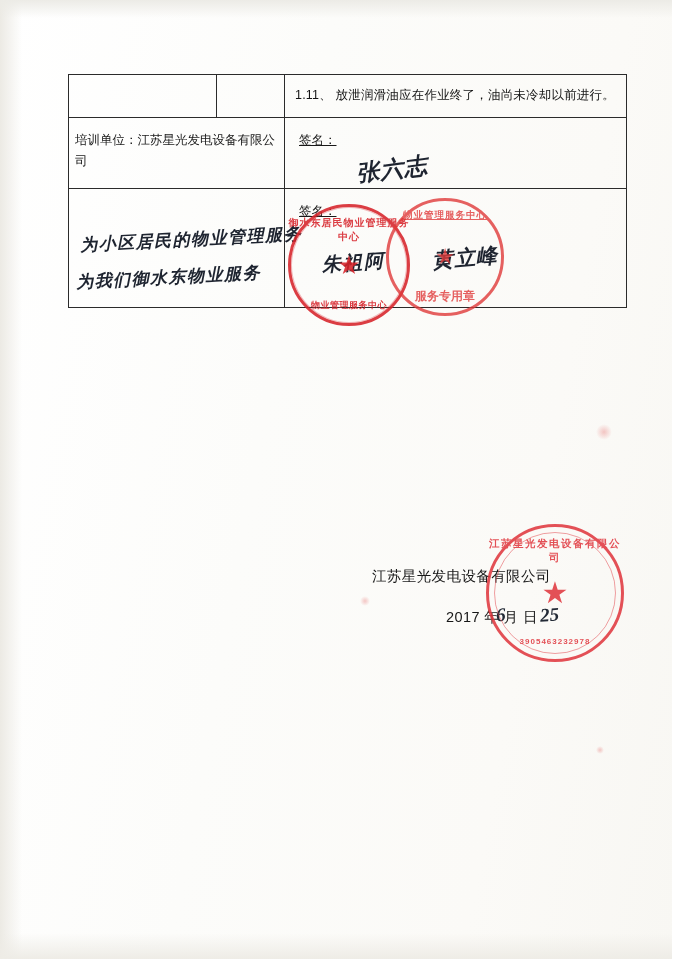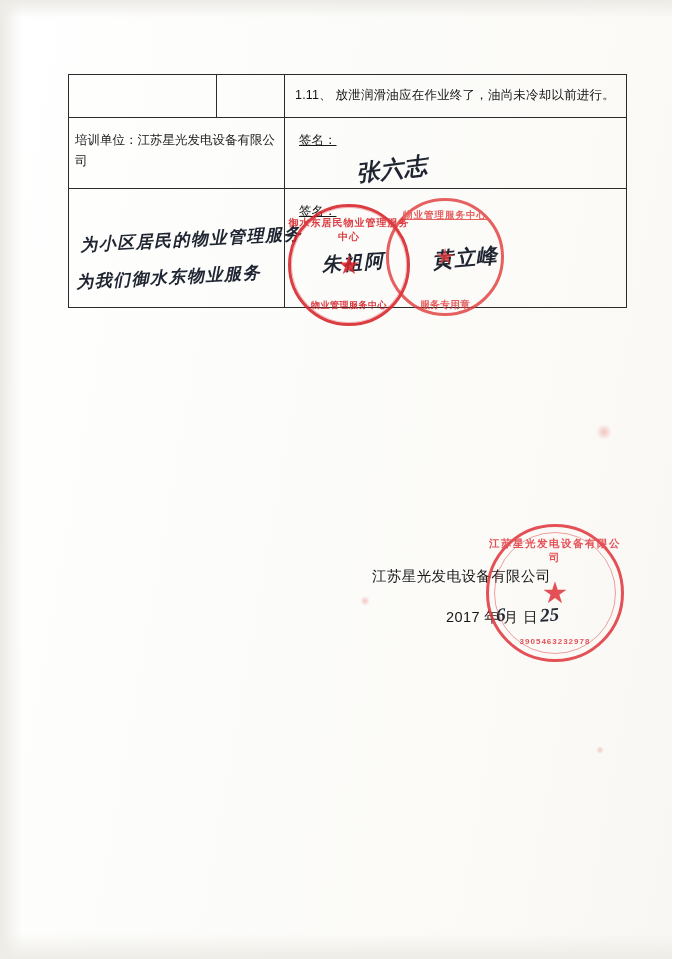--- a/index.html
+++ b/index.html
@@ -242,22 +242,22 @@
   }
   #seal-b .seal-star { color: #e03a3a; font-size: 22px; }
   #seal-b .seal-arc-text {
     top: 11px;
     font-size: 9.5px;
     color: #e03a3a;
     letter-spacing: 1px;
     text-decoration: underline;
   }
   #seal-b .seal-bottom-text {
-    bottom: 4px;
-    font-size: 10px;
+    bottom: 11px;
+    font-size: 12px;
     color: #e03a3a;
   }
 
   
   #seal-c {
     left: 486px;
     top: 524px;
     width: 138px;
     height: 138px;
     opacity: 0.86;

